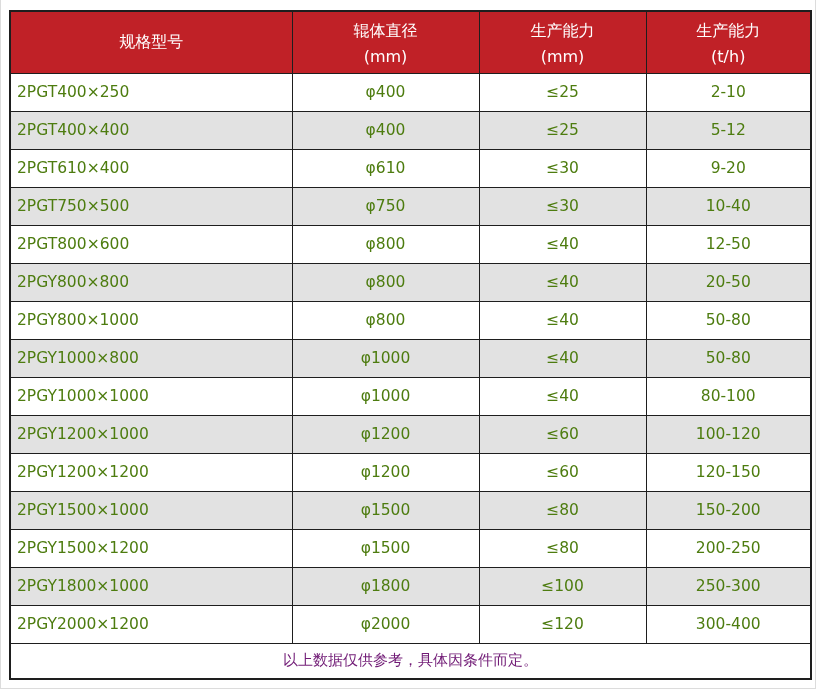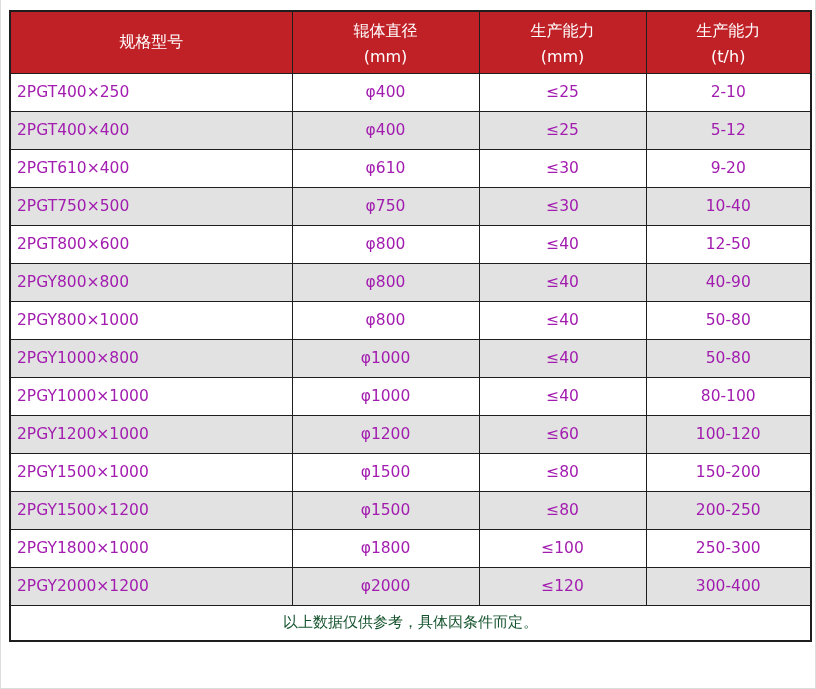--- a/index.html
+++ b/index.html
@@ -39,37 +39,37 @@
     font-weight: normal;
     text-align: center;
     padding: 0;
   }
   .hdr-label { line-height: 1.75; }
   .hdr-unit  { line-height: 1.45; }
   .hdr-unit:empty { display: none; }
   .spec-table tbody td {
     height: 38px;
     font-size: 15.5px;
-    color: #a21caf;
+    color: #4d7c0f;
     background: #ffffff;
     text-align: center;
     padding: 0;
   }
   .spec-table tbody td.model-cell {
     text-align: left;
     padding-left: 6px;
   }
   .spec-table tbody tr:nth-child(even) td {
     background: #e2e2e2;
   }
   .spec-table tfoot td {
     height: 36px;
     background: #ffffff;
     font-size: 15px;
-    color: #14532d;
+    color: #701a75;
     text-align: center;
     padding: 0;
   }
 </style>
 </head>
 <body>
 
 <div class="page">
   <table class="spec-table">
     <colgroup>
@@ -126,21 +126,21 @@
       <tr>
         <td class="model-cell">2PGT800×600</td>
         <td>φ800</td>
         <td>≤40</td>
         <td>12-50</td>
       </tr>
       <tr>
         <td class="model-cell">2PGY800×800</td>
         <td>φ800</td>
         <td>≤40</td>
-        <td>40-90</td>
+        <td>20-50</td>
       </tr>
       <tr>
         <td class="model-cell">2PGY800×1000</td>
         <td>φ800</td>
         <td>≤40</td>
         <td>50-80</td>
       </tr>
       <tr>
         <td class="model-cell">2PGY1000×800</td>
         <td>φ1000</td>
@@ -151,20 +151,26 @@
         <td class="model-cell">2PGY1000×1000</td>
         <td>φ1000</td>
         <td>≤40</td>
         <td>80-100</td>
       </tr>
       <tr>
         <td class="model-cell">2PGY1200×1000</td>
         <td>φ1200</td>
         <td>≤60</td>
         <td>100-120</td>
+      </tr>
+      <tr>
+        <td class="model-cell">2PGY1200×1200</td>
+        <td>φ1200</td>
+        <td>≤60</td>
+        <td>120-150</td>
       </tr>
       <tr>
         <td class="model-cell">2PGY1500×1000</td>
         <td>φ1500</td>
         <td>≤80</td>
         <td>150-200</td>
       </tr>
       <tr>
         <td class="model-cell">2PGY1500×1200</td>
         <td>φ1500</td>

